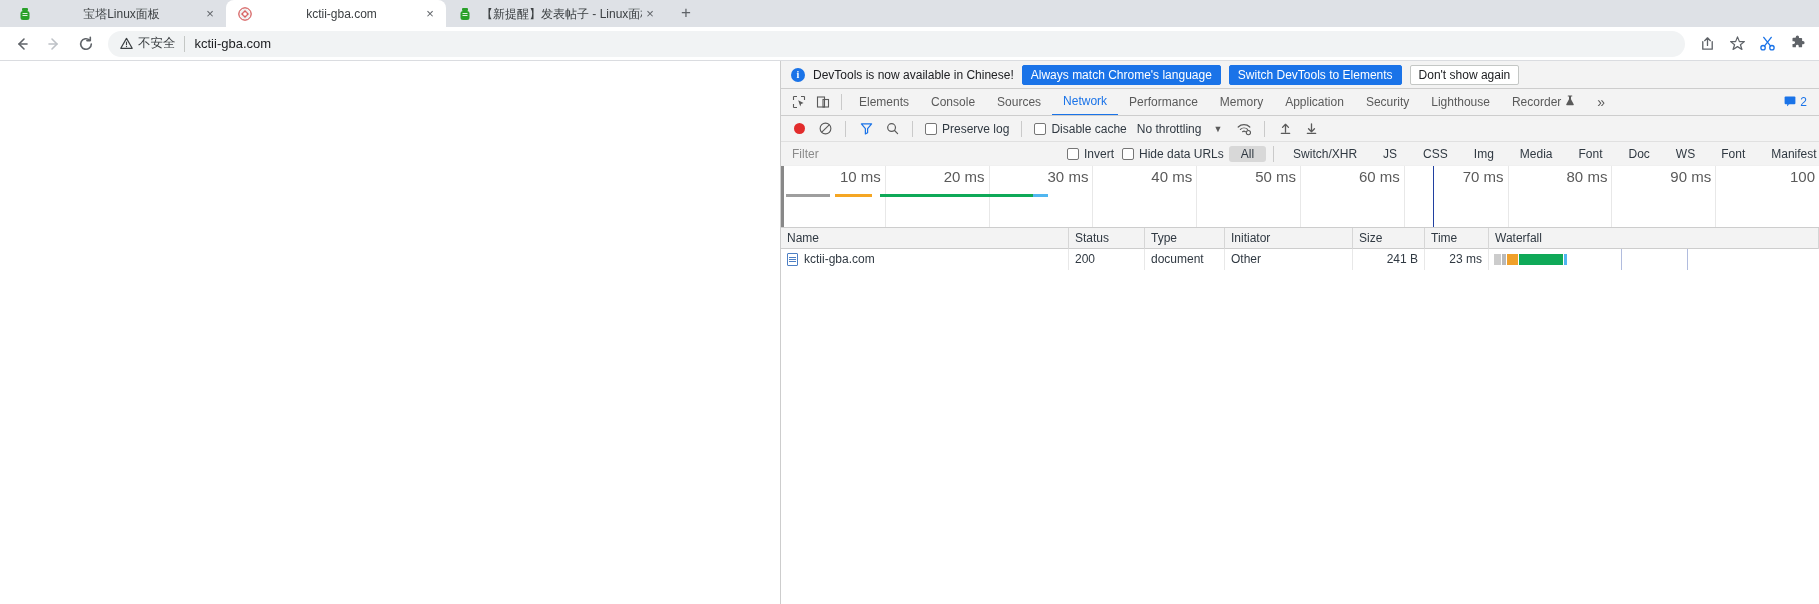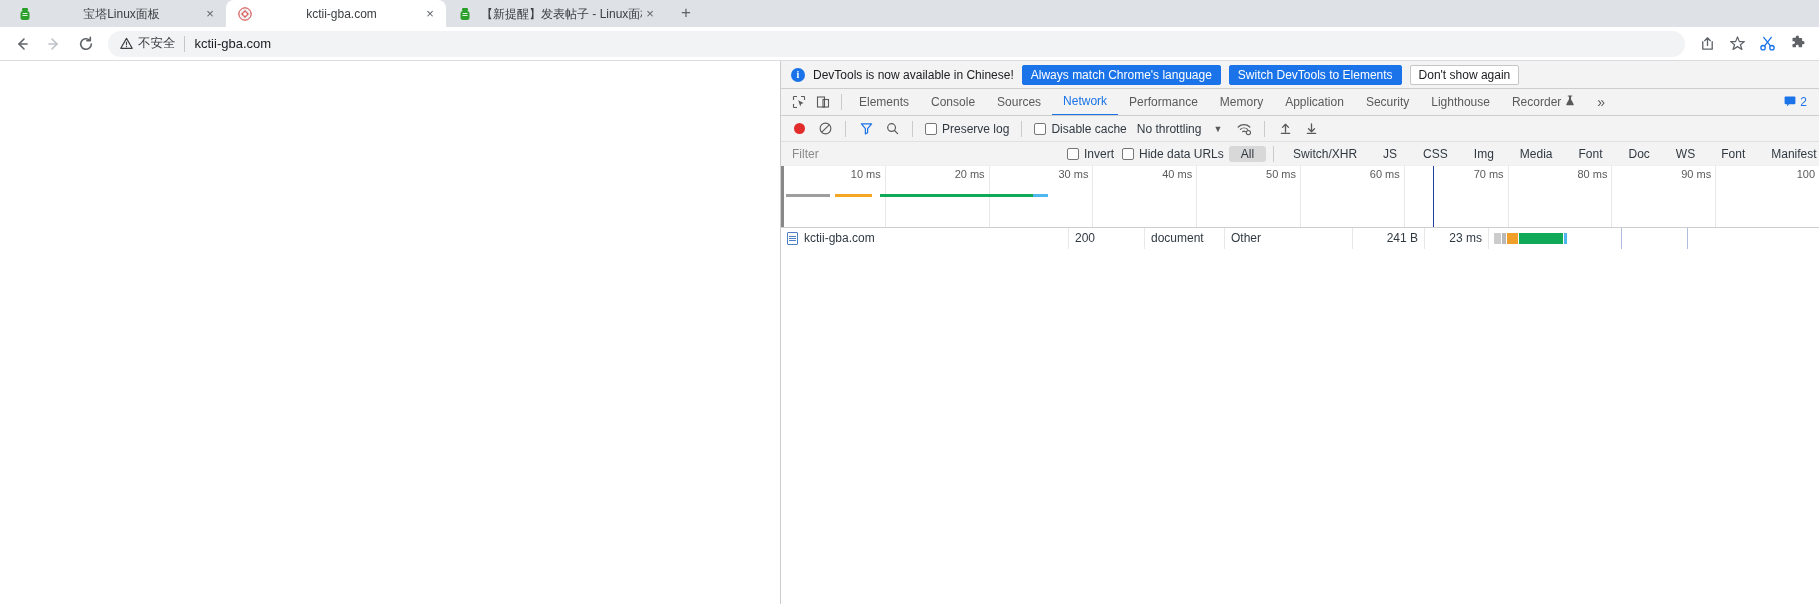--- a/index.html
+++ b/index.html
@@ -317,21 +317,21 @@
     position: relative;
     border-bottom: 1px solid #cdcdcd;
     overflow: hidden;
   }
   .ov-grid { position: absolute; inset: 0; }
   .ov-gridline {
     position: absolute; top: 0; bottom: 0; width: 1px; background: #e8e8e8;
   }
   .ov-label {
     position: absolute; top: 2px;
-    font-size: 11px; color: #5a5a5a;
+    font-size: 15px; color: #5a5a5a;
     transform: translateX(-100%);
     padding-right: 4px;
   }
   .ov-leftbar {
     position: absolute; left: 0; top: 0; bottom: 0; width: 3px; background: #888;
   }
   .ov-band { position: absolute; height: 3px; top: 28px; }
   .ov-event { position: absolute; top: 0; bottom: 0; width: 1px; }
 
   
@@ -690,20 +690,29 @@
             <div class="ov-band" style="left: 0.5%; width: 4.2%; background: rgb(158, 158, 158);"></div>
             <div class="ov-band" style="left: 5.2%; width: 3.6%; background: rgb(245, 166, 35);"></div>
             <div class="ov-band" style="left: 9.5%; width: 15%; background: rgb(15, 169, 88);"></div>
             <div class="ov-band" style="left: 24.3%; width: 1.4%; background: rgb(80, 182, 240);"></div>
             <div class="ov-event" style="left: 62.8%; background: rgb(32, 64, 160);"></div>
           </div>
         <div class="ov-leftbar"></div>
       </div>
 
       <div class="net-table">
+        <div class="th-row" id="th-row">
+            <div class="th" style="width: 288px; flex: 0 0 288px;">Name</div>
+            <div class="th" style="width: 76px; flex: 0 0 76px;">Status</div>
+            <div class="th" style="width: 80px; flex: 0 0 80px;">Type</div>
+            <div class="th" style="width: 128px; flex: 0 0 128px;">Initiator</div>
+            <div class="th" style="width: 72px; flex: 0 0 72px;">Size</div>
+            <div class="th" style="width: 64px; flex: 0 0 64px;">Time</div>
+            <div class="th" style="width: 300px; flex: 1 1 auto;">Waterfall</div>
+          </div>
         <div class="table-body" id="table-body">
             <div class="tr">
               <div class="td " style="flex: 0 0 288px; width: 288px;">
                 <span class="doc-icon">
                   <i></i>
                   <i></i>
                   <i></i>
                 </span>
                 <span>kctii-gba.com</span>
               </div>

